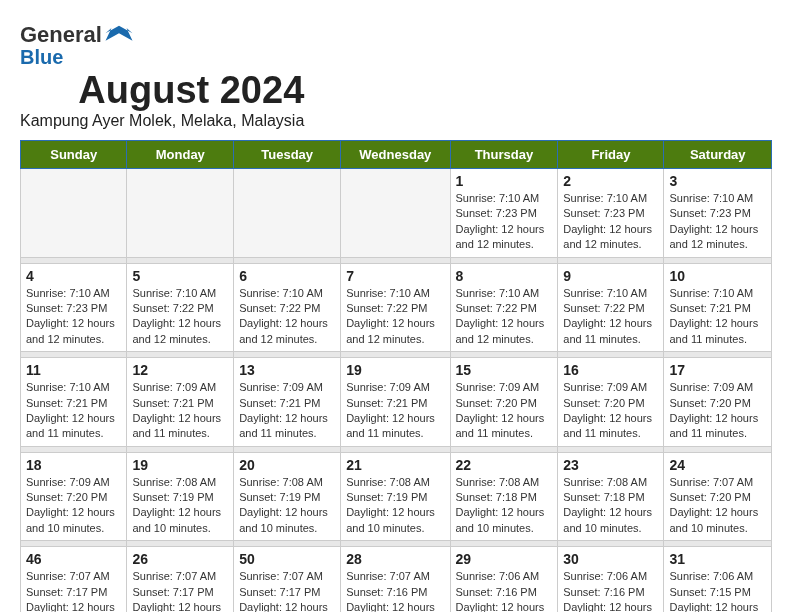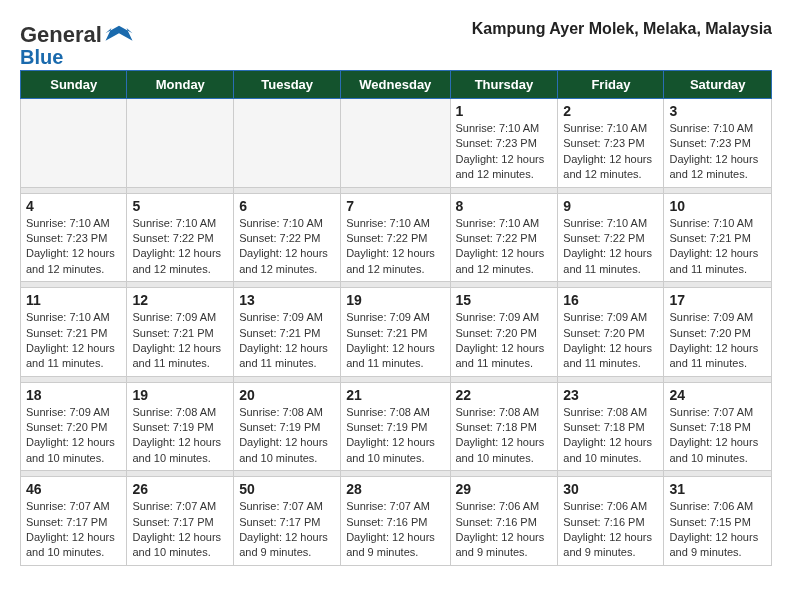--- a/index.html
+++ b/index.html
@@ -5,23 +5,24 @@
     * { box-sizing: border-box; margin: 0; padding: 0; }
     body {
       font-family: Arial, sans-serif;
       background: #fff;
       width: 792px;
       min-height: 612px;
       padding: 20px;
     }
     .header {
       display: flex;
-      justify-content: space-between;
+      justify-content: center;
       align-items: flex-start;
-      margin-bottom: 1px;
+      margin-bottom: 10px;
+      flex-direction: column;
     }
     .logo {
       display: flex;
       flex-direction: column;
       align-items: flex-start;
     }
     .logo-text {
       display: flex;
       align-items: center;
       font-size: 22px;
@@ -37,29 +38,29 @@
       text-align: right;
     }
     .month-year {
       font-size: 38px;
       font-weight: bold;
       color: #222;
     }
     .location {
       font-size: 16px;
       color: #222;
-      font-weight: bold;
+      font-weight: normal;
     }
     .calendar {
       width: 100%;
       border-collapse: collapse;
       font-size: 11px;
     }
     .calendar th {
-      background: #14532d;
+      background: #4d7c0f;
       color: #fff;
       text-align: center;
       padding: 6px 4px;
       font-size: 13px;
       border: 1px solid #2a6db5;
     }
     .calendar td {
       border: 1px solid #ccc;
       vertical-align: top;
       padding: 4px 5px;
@@ -96,20 +97,21 @@
   <div class="logo">
     <div class="logo-text">
       <span class="logo-general">General</span>
       <svg class="logo-icon" viewBox="0 0 40 35" xmlns="http://www.w3.org/2000/svg">
         <polygon points="20,5 38,15 30,8 38,25 20,15 2,25 10,8 2,15" fill="#1a6aad"></polygon>
       </svg>
     </div>
     <div style="font-size:20px; font-weight:bold; color:#1a6aad; margin-top:-4px;">Blue</div>
   </div>
   <div class="title-block">
+    <div class="month-year">August 2024</div>
     <div class="location">Kampung Ayer Molek, Melaka, Malaysia</div>
   </div>
 </div>
 
 <table class="calendar">
   <thead>
     <tr>
     <th>Sunday</th>
         <th>Monday</th>
         <th>Tuesday</th>
@@ -315,21 +317,21 @@
         <td>
           <span class="day-number">23</span>
           <div class="day-info">Sunrise: 7:08 AM
 Sunset: 7:18 PM
 Daylight: 12 hours
 and 10 minutes.</div>
         </td>
         <td>
           <span class="day-number">24</span>
           <div class="day-info">Sunrise: 7:07 AM
-Sunset: 7:18 PM
+Sunset: 7:20 PM
 Daylight: 12 hours
 and 10 minutes.</div>
         </td>
       </tr>
       <tr class="row-separator">
         <td></td>
         <td></td>
         <td></td>
         <td></td>
         <td></td>

